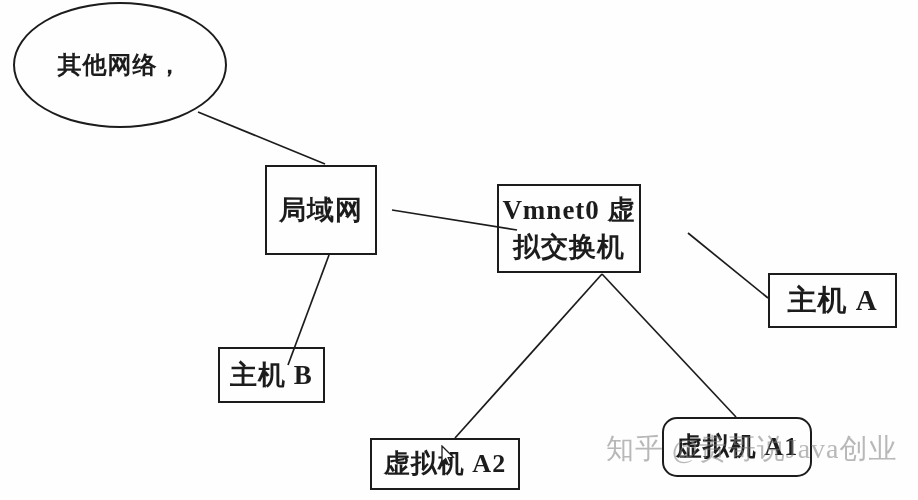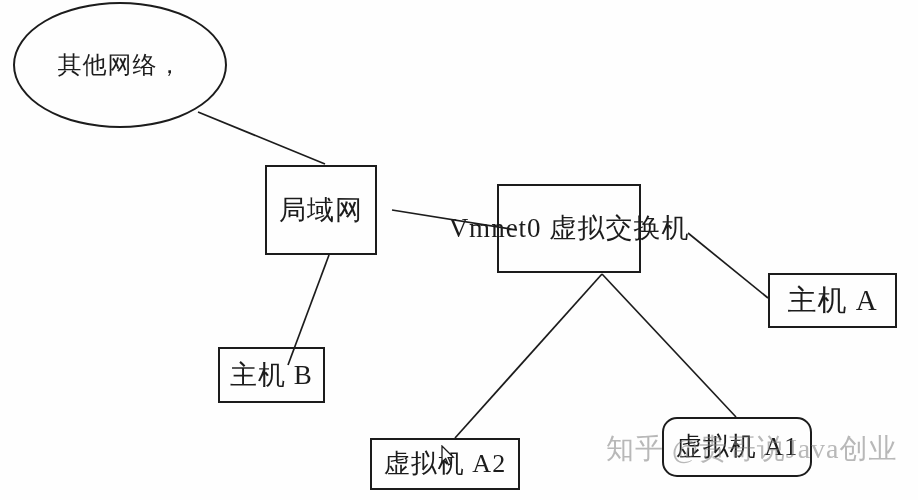--- a/index.html
+++ b/index.html
@@ -23,26 +23,27 @@
     width: 918px;
     height: 500px;
     z-index: 1;
   }
   .node {
     position: absolute;
     box-sizing: border-box;
     border: 2px solid #1c1c1c;
     background: transparent;
     display: flex;
-    flex-direction: row;
+    flex-direction: column;
     align-items: center;
     justify-content: center;
     text-align: left;
     z-index: 2;
     letter-spacing: 1px;
+    font-weight: bold;
   }
   .node .t {
     display: block;
     white-space: nowrap;
     line-height: 1.35;
   }
   .ellipse-node {
     left: 13px;
     top: 2px;
     width: 214px;

